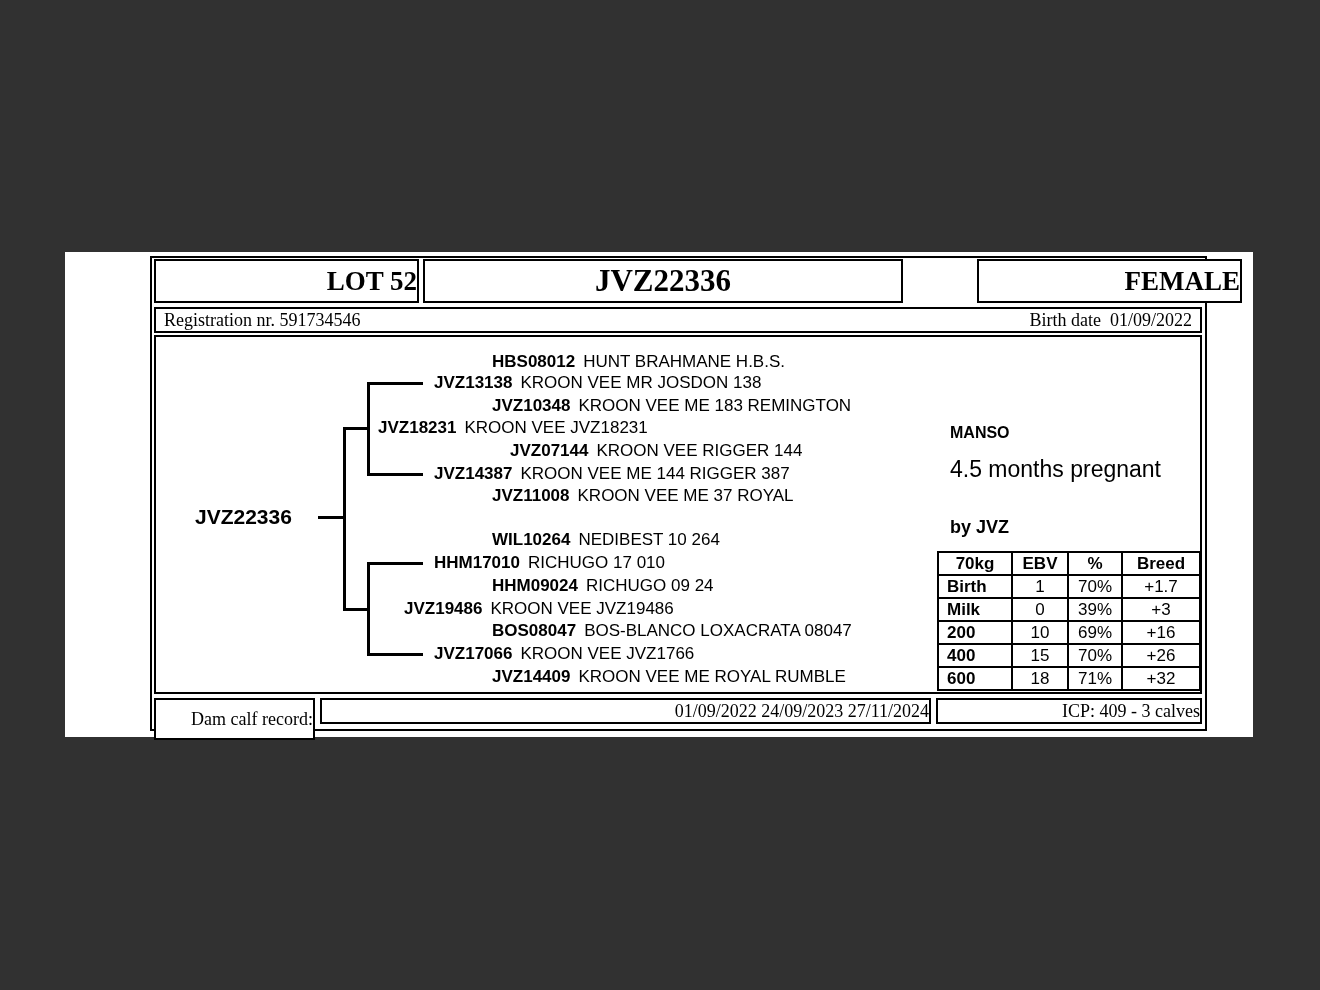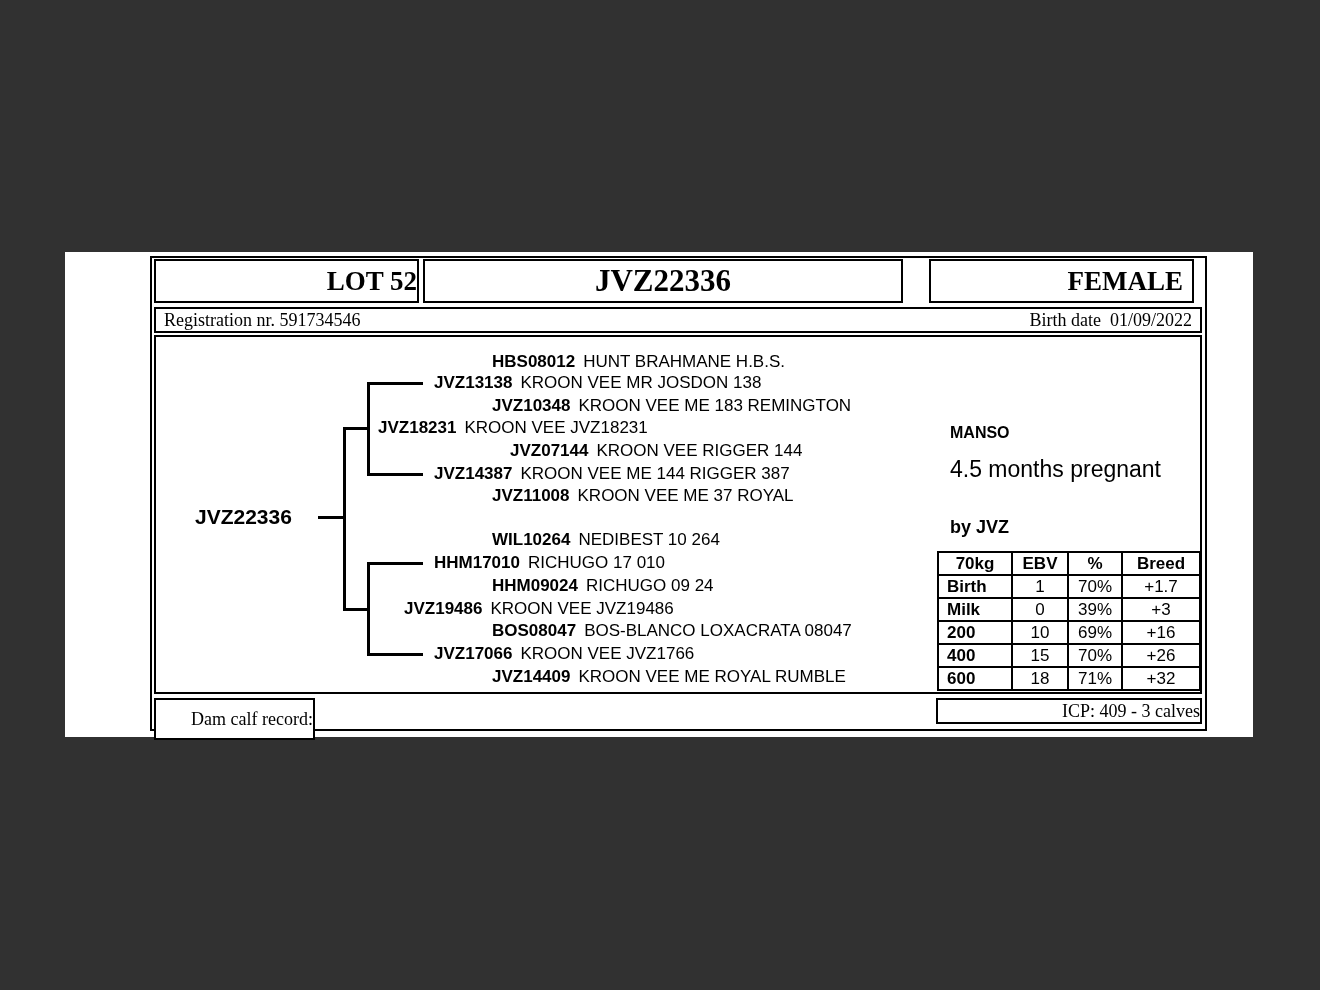--- a/index.html
+++ b/index.html
@@ -4,21 +4,21 @@
 <style>
   html,body{margin:0;padding:0;}
   body{background:#313131;font-family:"Liberation Sans",sans-serif;}
   .stage{position:relative;width:1320px;height:990px;background:#313131;overflow:hidden;}
   .page{position:absolute;left:65px;top:252px;width:1188px;height:485px;background:#ffffff;}
   .box{position:absolute;box-sizing:border-box;border:2px solid #000;background:#fff;display:flex;align-items:center;}
   .outer-frame{position:absolute;box-sizing:border-box;border:2px solid #000;left:85px;top:4px;width:1057px;height:475px;}
   .serif{font-family:"Liberation Serif",serif;justify-content:flex-end;}
   .hdr-lot{left:89px;top:7px;width:265px;height:44px;padding-left:10px;font-size:27px;font-weight:bold;}
   .hdr-id{left:358px;top:7px;width:480px;height:44px;justify-content:center;font-size:31px;font-weight:bold;}
-  .hdr-sex{left:864px;top:7px;width:265px;height:44px;justify-content:flex-end;padding-right:9px;font-size:27px;font-weight:bold;}
+  .hdr-sex{left:912px;top:7px;width:265px;height:44px;justify-content:flex-end;padding-right:0;font-size:27px;font-weight:bold;}
   .reg-row{left:89px;top:55px;width:1048px;height:26px;font-size:18px;justify-content:space-between;padding:0 8px;}
   .main-box{left:89px;top:83px;width:1048px;height:359px;}
   .tree-row{position:absolute;height:22px;line-height:22px;font-size:17px;white-space:nowrap;}
   .tree-row .aid{font-weight:bold;}
   .tree-row .aname{margin-left:8px;}
   .root-label{position:absolute;left:130px;top:252px;height:26px;line-height:26px;font-size:21px;font-weight:bold;}
   .tline{position:absolute;background:#000;}
   .manso{position:absolute;left:885px;top:172px;font-size:16px;font-weight:bold;}
   .pregnant{position:absolute;left:885px;top:204px;font-size:23px;}
   .byline{position:absolute;left:885px;top:265px;font-size:18px;font-weight:bold;}
@@ -131,18 +131,21 @@
             <td class="col-w1">18</td>
             <td class="col-w2">71%</td>
             <td class="col-w3">+32</td>
           </tr>
         </tbody>
     </table>
 
     <div class="box serif foot-label">
       <span>Dam calf record:</span>
     </div>
+    <div class="box serif foot-dates">
+      <span>01/09/2022 24/09/2023 27/11/2024</span>
+    </div>
     <div class="box serif foot-icp">
       <span>ICP: 409 - 3 calves</span>
     </div>
 
   </div>
 </div>
 
 </body></html>

